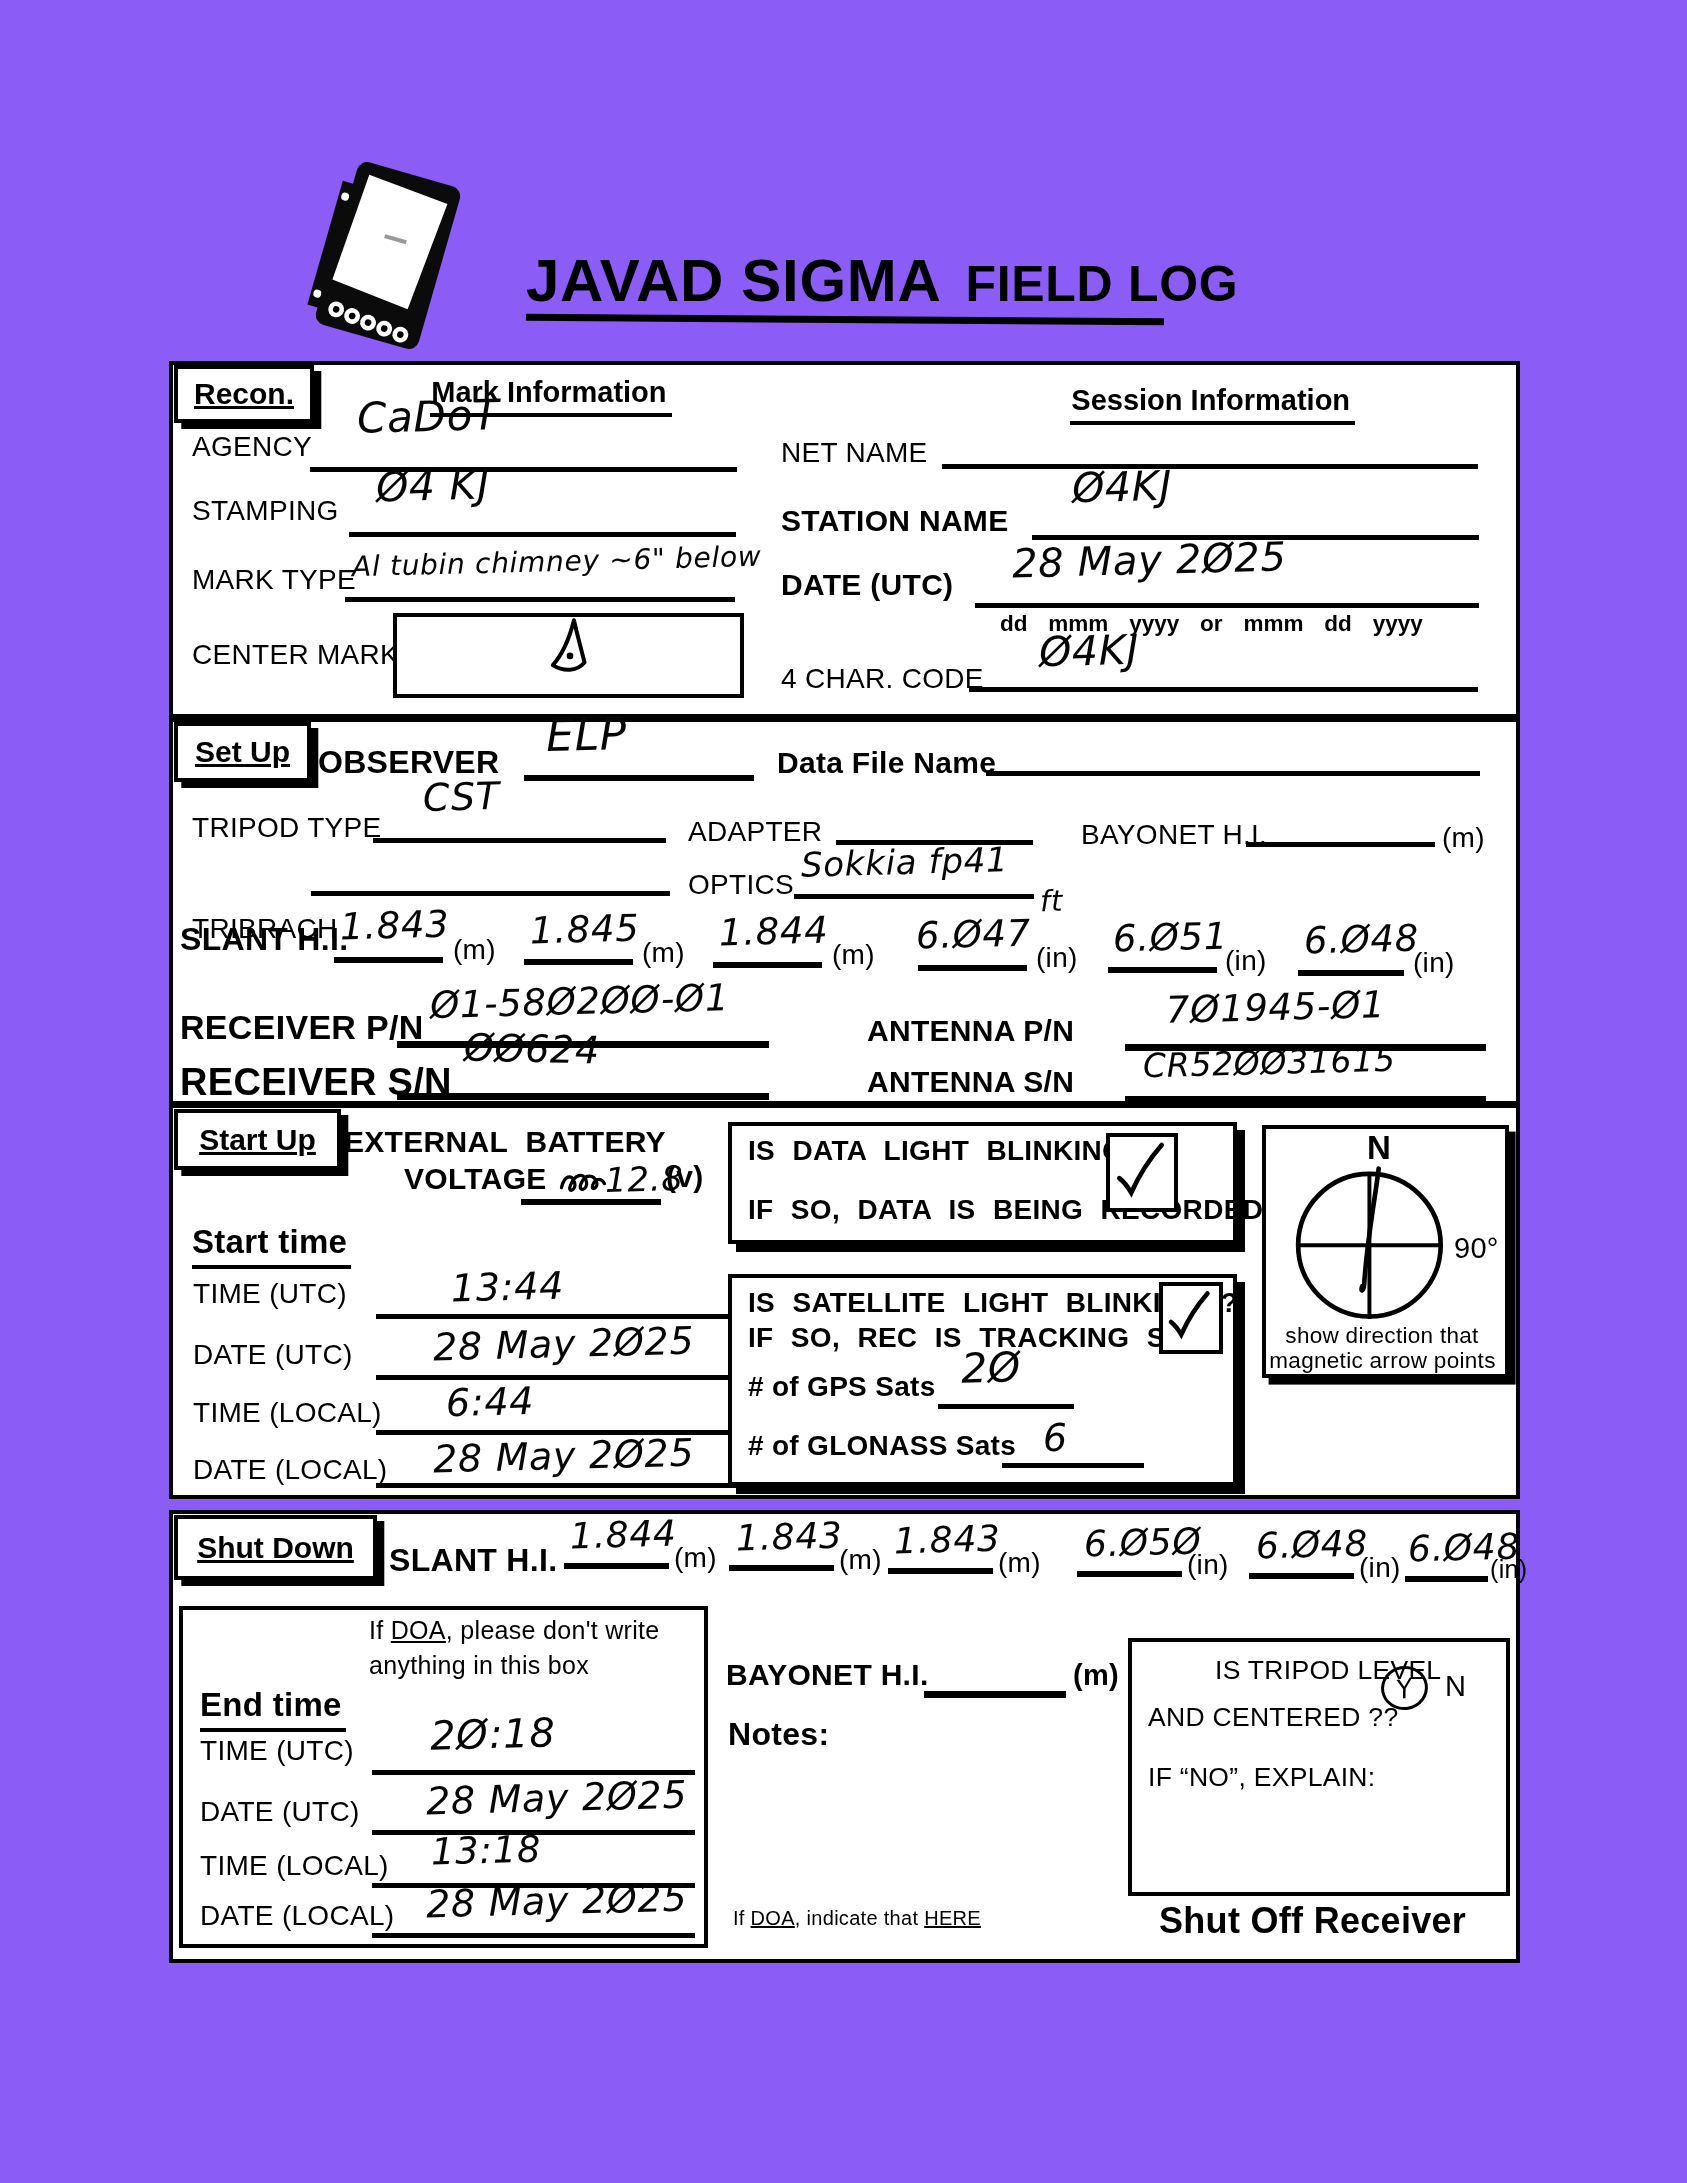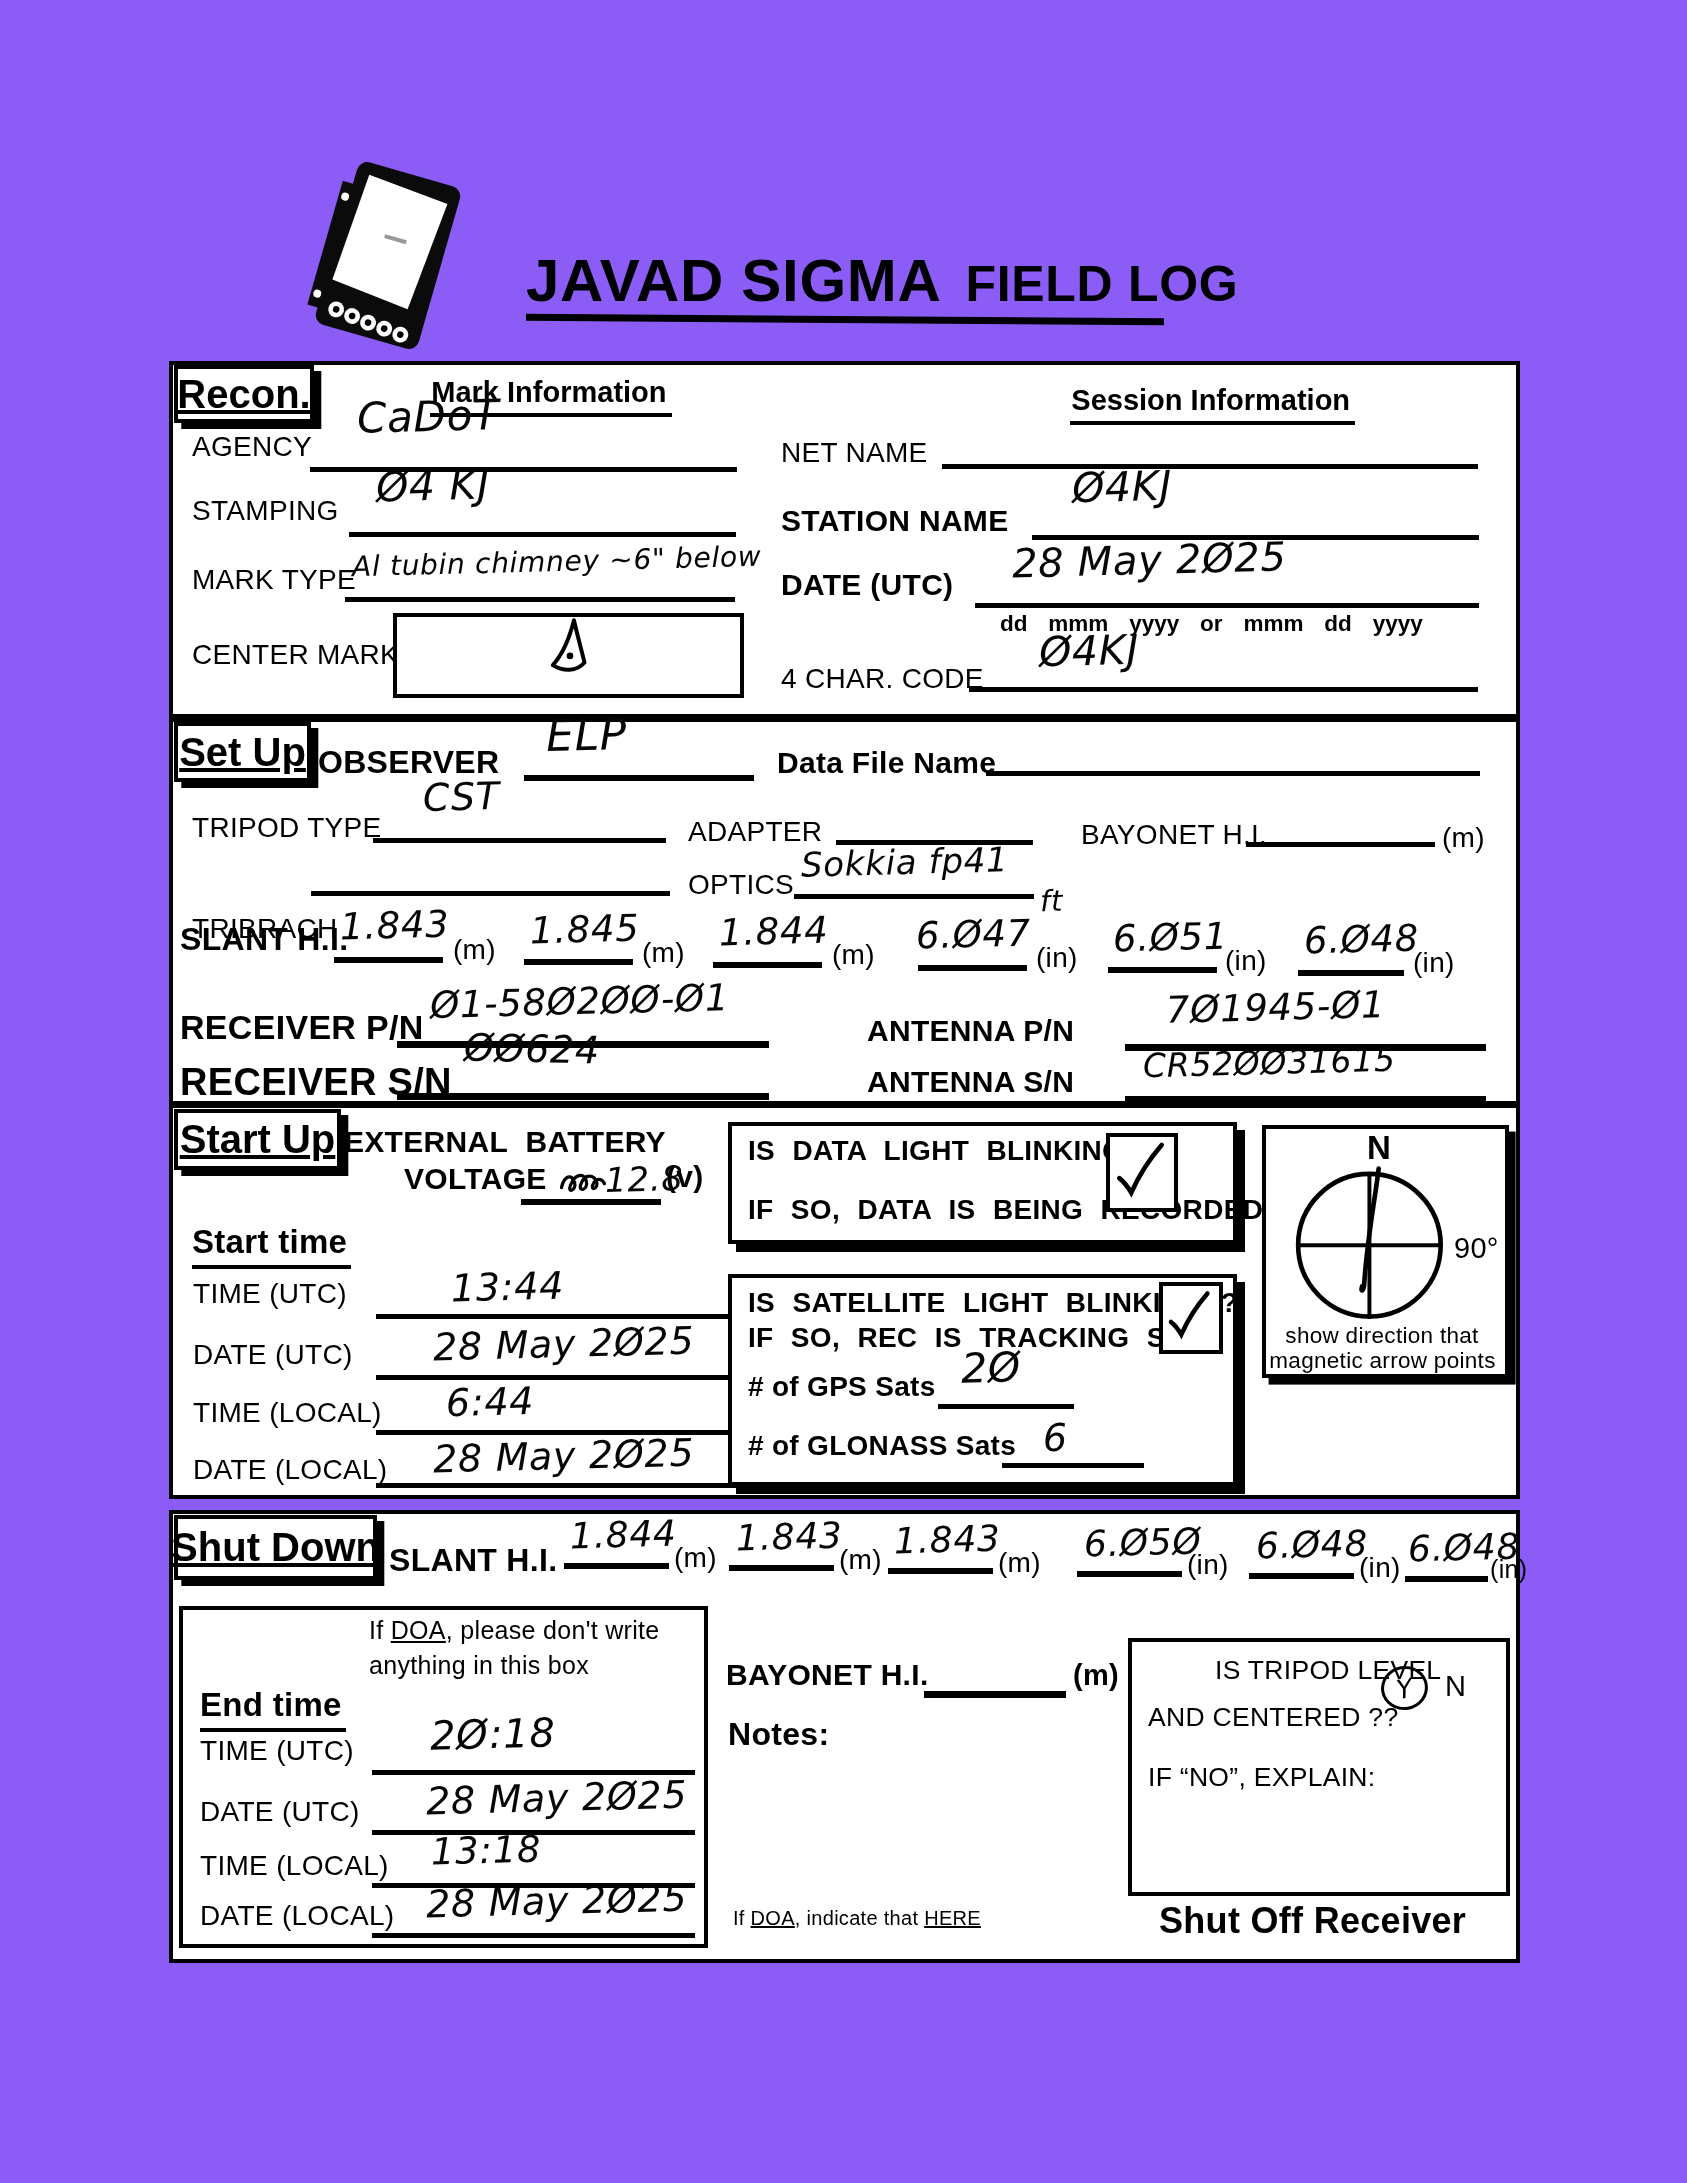--- a/index.html
+++ b/index.html
@@ -6,21 +6,21 @@
   body{width:1687px;height:2183px;font-family:"Liberation Sans",sans-serif;color:#000;}
   .page{position:relative;width:1687px;height:2183px;overflow:hidden;background:#8b5cf6;}
   .abs{position:absolute;}
   .lbl{position:absolute;font-size:28px;white-space:nowrap;letter-spacing:0.3px;}
   .b{font-weight:bold;}
   .line{position:absolute;background:#000;height:4.6px;}
   .hw{position:absolute;font-family:"DejaVu Sans",sans-serif;font-style:italic;white-space:nowrap;color:#060606;transform:rotate(-1.5deg);letter-spacing:0.7px;}
   .tilt2{transform:rotate(1.2deg);}
   .secbox{position:absolute;border:4px solid #000;background:#fff;}
   .tag{position:absolute;border:4.6px solid #000;background:#fff;box-shadow:7.3px 6px 0 #000;display:flex;align-items:center;justify-content:center;z-index:3;}
-  .tag span{font-weight:bold;text-decoration:underline;font-size:40px;white-space:nowrap;padding:0 6.6px;}
+  .tag span{font-weight:bold;text-decoration:underline;font-size:30px;white-space:nowrap;padding:0 6.6px;}
   .hd{position:absolute;font-weight:bold;font-size:29px;white-space:nowrap;border-bottom:4.6px solid #000;padding:0 5.3px 4px 1.3px;}
   .innerbox{position:absolute;border:4px solid #000;background:#fff;}
   .shadow{box-shadow:8px 8px 0 #000;}
   .cb{position:absolute;border:4px solid #000;background:#fff;}
   .ws{word-spacing:9.3px;}
   .hint{position:absolute;font-weight:bold;font-size:22.5px;white-space:nowrap;word-spacing:14.6px;}
   .small{font-size:22.5px;}
   .circleY{position:absolute;width:41px;height:38px;border:3.3px solid #000;border-radius:50%;display:flex;align-items:center;justify-content:center;transform:rotate(-10deg);}
   .circleY span{font-family:"DejaVu Sans",sans-serif;font-style:italic;font-size:26.5px;}
   svg{display:block;}

